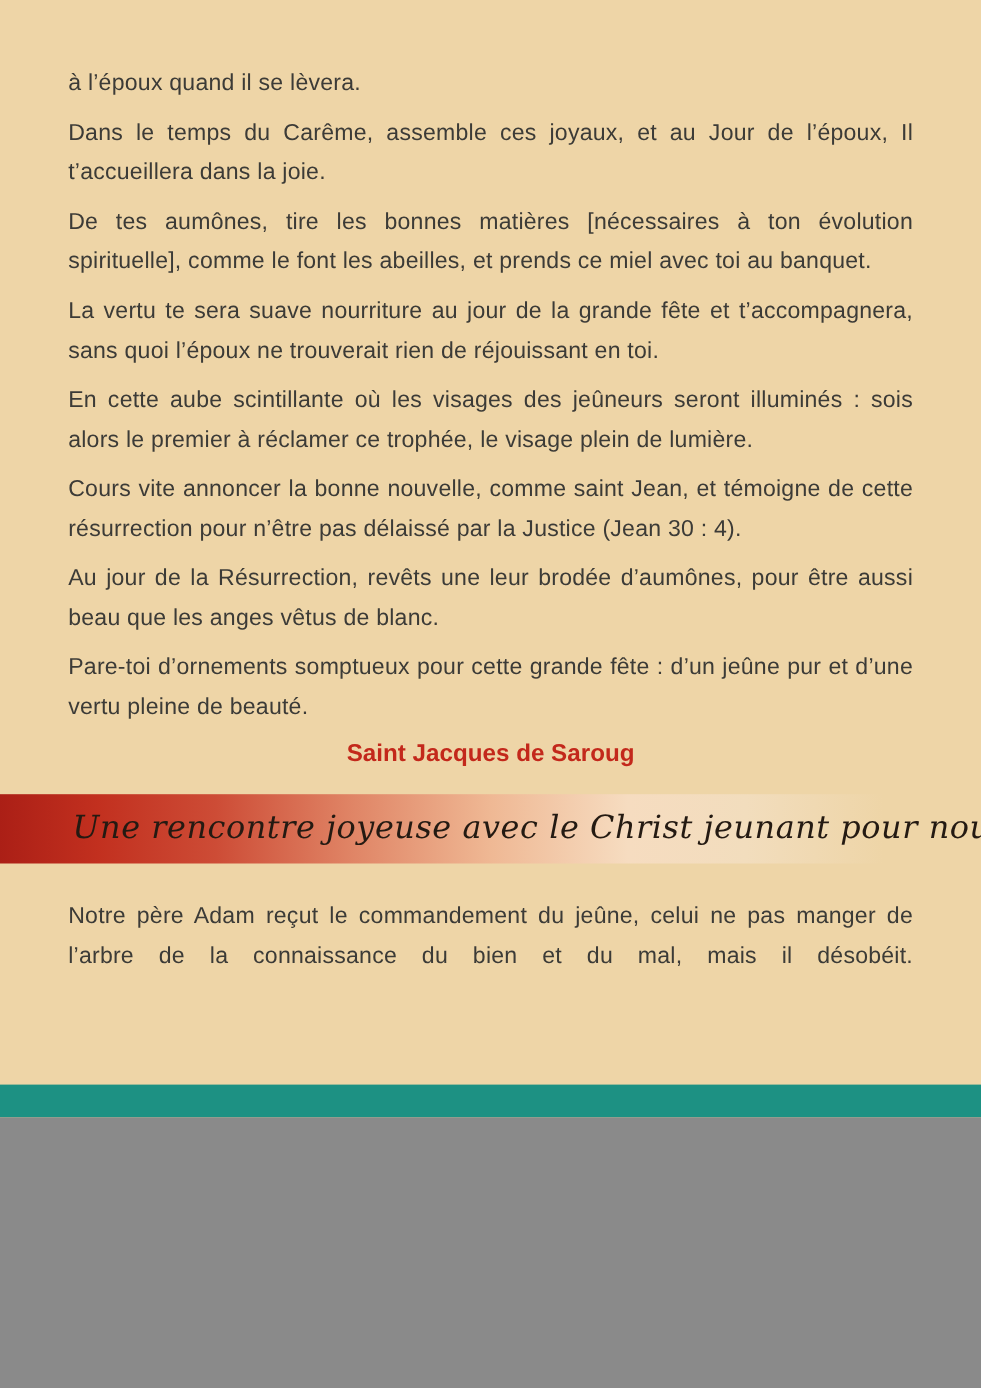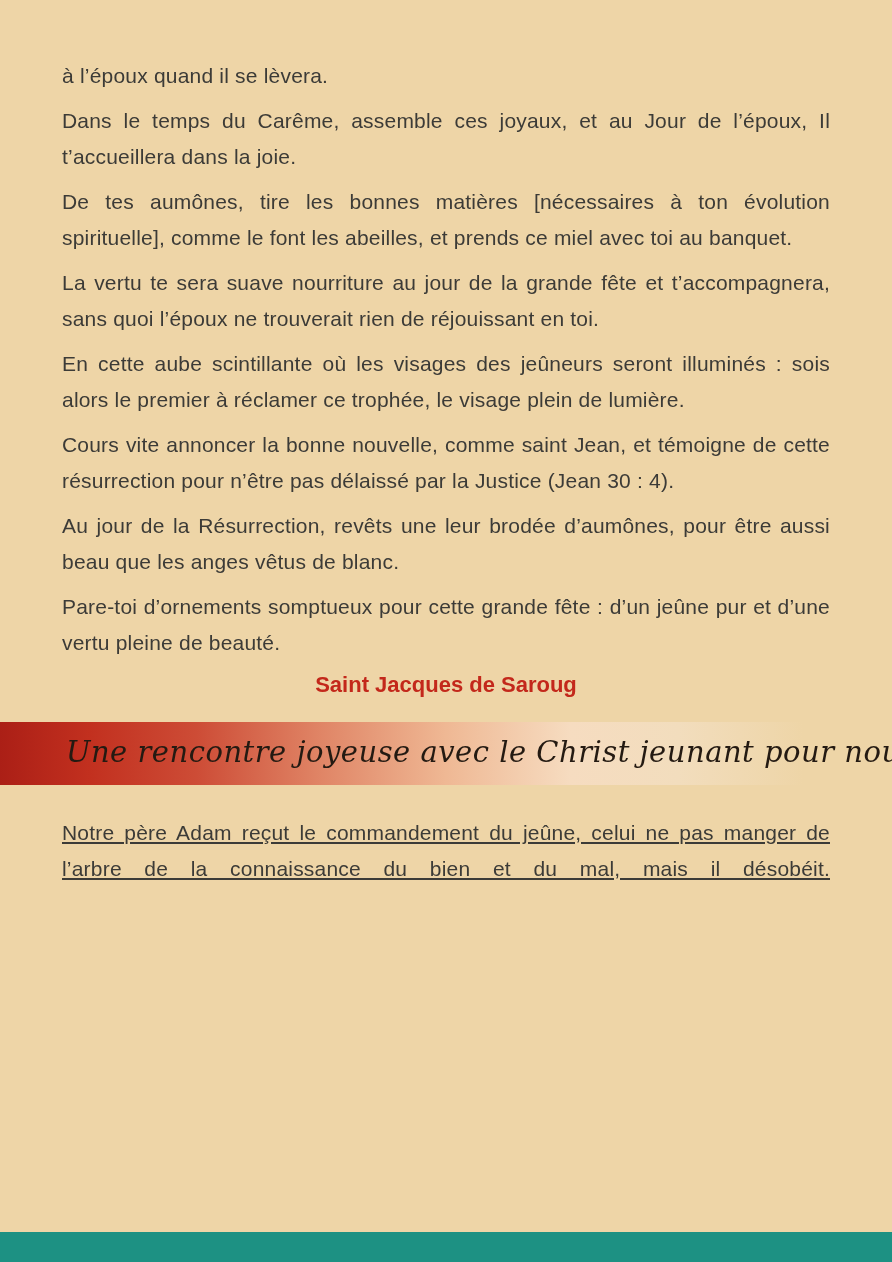--- a/index.html
+++ b/index.html
@@ -1,19 +1,19 @@
 <!DOCTYPE html>
 <html><head>
 <meta charset="utf-8">
 <style>
   html, body { margin: 0; padding: 0; background: #8a8a8a; }
   .page {
     position: relative;
     width: 892px;
-    height: 1262px;
+    height: 1016px;
     margin: 0 auto;
     background: #eed5a7;
     overflow: hidden;
     font-family: "Liberation Sans", sans-serif;
     color: #3c3b37;
   }
   .quote-block {
     padding: 58px 62px 0 62px;
   }
   .para {
@@ -61,21 +61,20 @@
   .closing-block {
     padding: 30px 62px 0 62px;
   }
   .closing-para {
     margin: 0;
     font-size: 21px;
     line-height: 36px;
     letter-spacing: 0.2px;
     text-align: justify;
     text-align-last: justify;
-    text-decoration: underline;
   }
   .footer-bar {
     position: absolute;
     left: 0;
     bottom: 0;
     width: 100%;
     height: 30px;
     background: #1d9183;
   }
 </style>

